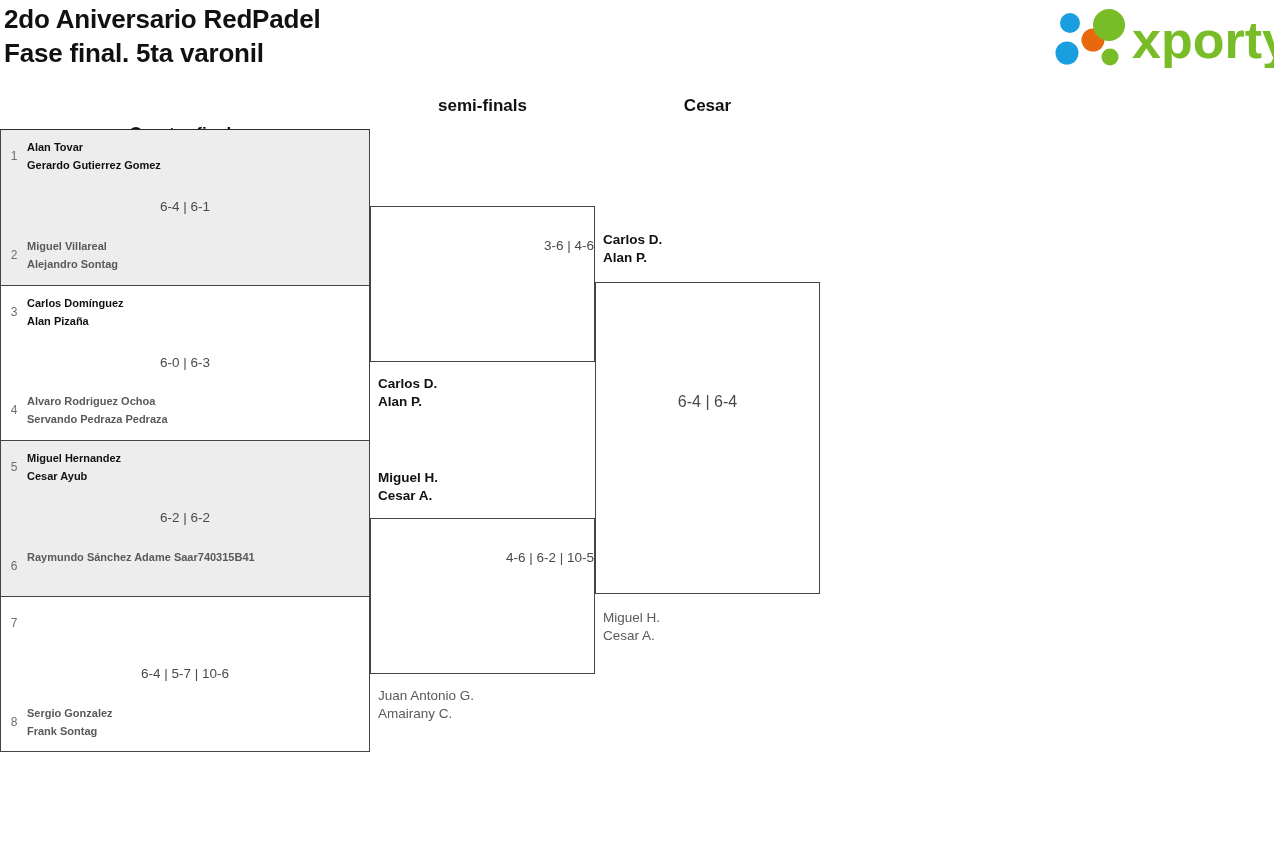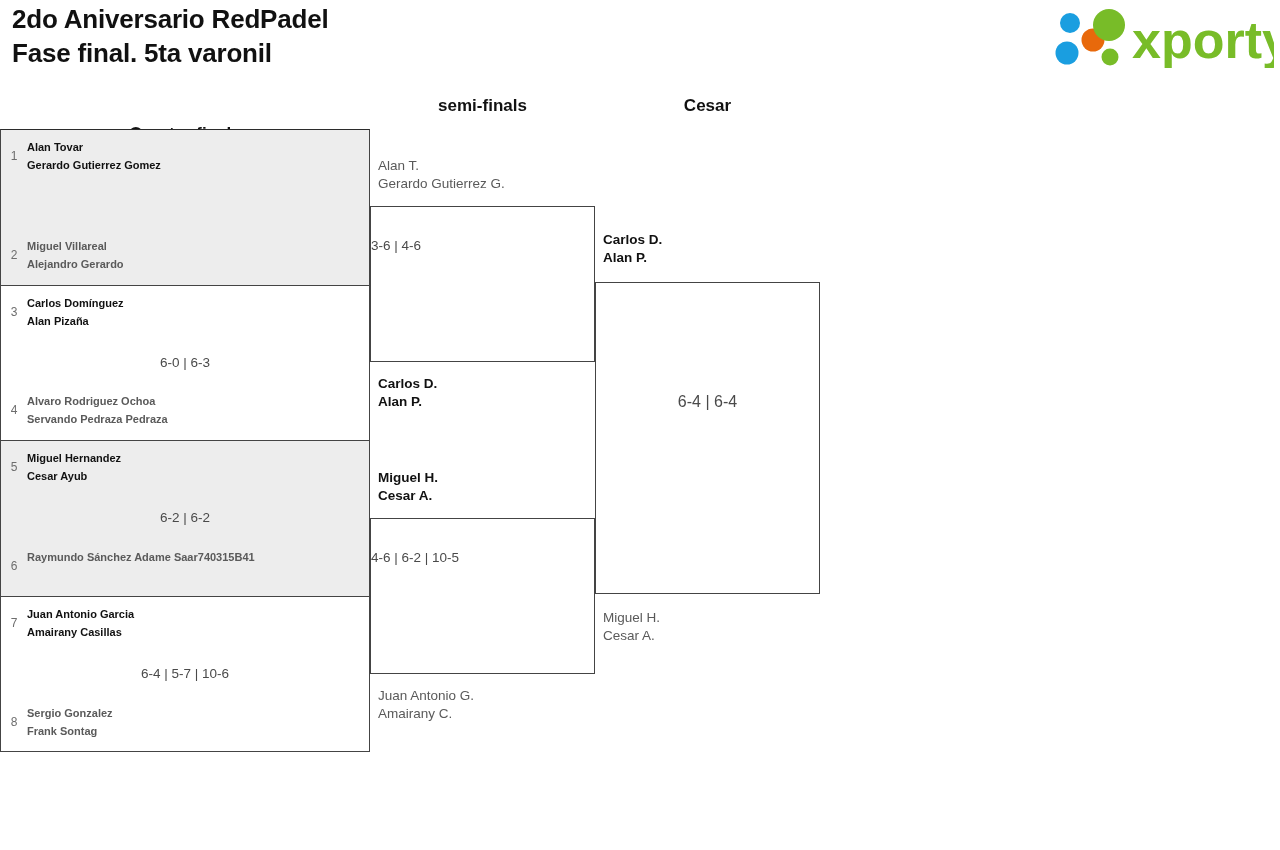--- a/index.html
+++ b/index.html
@@ -16,21 +16,21 @@
 
   
   #header {
     position: absolute;
     top: 0; left: 0;
     width: 1280px;
     height: 92px;
   }
   #title-block {
     position: absolute;
-    left: 12px; top: 2px;
+    left: 4px; top: 2px;
     font-size: 26px;
     font-weight: 700;
     line-height: 34px;
     letter-spacing: -0.2px;
     color: #111111;
   }
   #title-line-1, #title-line-2 { display: block; white-space: nowrap; }
 
   
   #logo {
@@ -142,21 +142,21 @@
   .sf-team.top    { top: -50px; }
   .sf-team.bottom { bottom: -50px; }
   .sf-team .p { display: block; }
   .sf-team.winner { color: #111111; font-weight: 700; }
   .sf-team.loser  { color: #5a5a5a; font-weight: 400; }
 
   .sf-score {
     position: absolute;
     left: 0; width: 100%;
     top: 31px;
-    text-align: left;
+    text-align: right;
     font-size: 13.5px;
     color: #4a4a4a;
     white-space: nowrap;
   }
 
   
   #final-box {
     position: absolute;
     left: 595px;
     top: 153px;
@@ -218,25 +218,26 @@
   <div id="qf-column">
 
     <div class="qf-match shaded">
       <div class="team-row top winner">
         <span class="seed">1</span>
         <span class="players">
           <span class="p">Alan Tovar</span>
           <span class="p">Gerardo Gutierrez Gomez</span>
         </span>
       </div>
+      <div class="qf-score">6-4 | 6-1</div>
       <div class="team-row bottom loser">
         <span class="seed">2</span>
         <span class="players">
           <span class="p">Miguel Villareal</span>
-          <span class="p">Alejandro Gerardo</span>
+          <span class="p">Alejandro Sontag</span>
         </span>
       </div>
     </div>
 
     <div class="qf-match">
       <div class="team-row top winner">
         <span class="seed">3</span>
         <span class="players">
           <span class="p">Carlos Domínguez</span>
           <span class="p">Alan Pizaña</span>
@@ -265,42 +266,34 @@
         <span class="seed">6</span>
         <span class="players">
           <span class="p">Raymundo Sánchez Adame Saar740315B41</span>
         </span>
       </div>
     </div>
 
     <div class="qf-match">
       <div class="team-row top winner">
         <span class="seed">7</span>
-        <span class="players">
-          <span class="p">Juan Antonio Garcia</span>
-          <span class="p">Amairany Casillas</span>
-        </span>
       </div>
       <div class="qf-score">6-4 | 5-7 | 10-6</div>
       <div class="team-row bottom loser">
         <span class="seed">8</span>
         <span class="players">
           <span class="p">Sergio Gonzalez</span>
           <span class="p">Frank Sontag</span>
         </span>
       </div>
     </div>
 
   </div>
 
   <div class="sf-box" id="sf-box-0">
-    <div class="sf-team top loser">
-      <span class="p">Alan T.</span>
-      <span class="p">Gerardo Gutierrez G.</span>
-    </div>
     <div class="sf-score">3-6 | 4-6</div>
     <div class="sf-team bottom winner">
       <span class="p">Carlos D.</span>
       <span class="p">Alan P.</span>
     </div>
   </div>
 
   <div class="sf-box" id="sf-box-1">
     <div class="sf-team top winner">
       <span class="p">Miguel H.</span>

